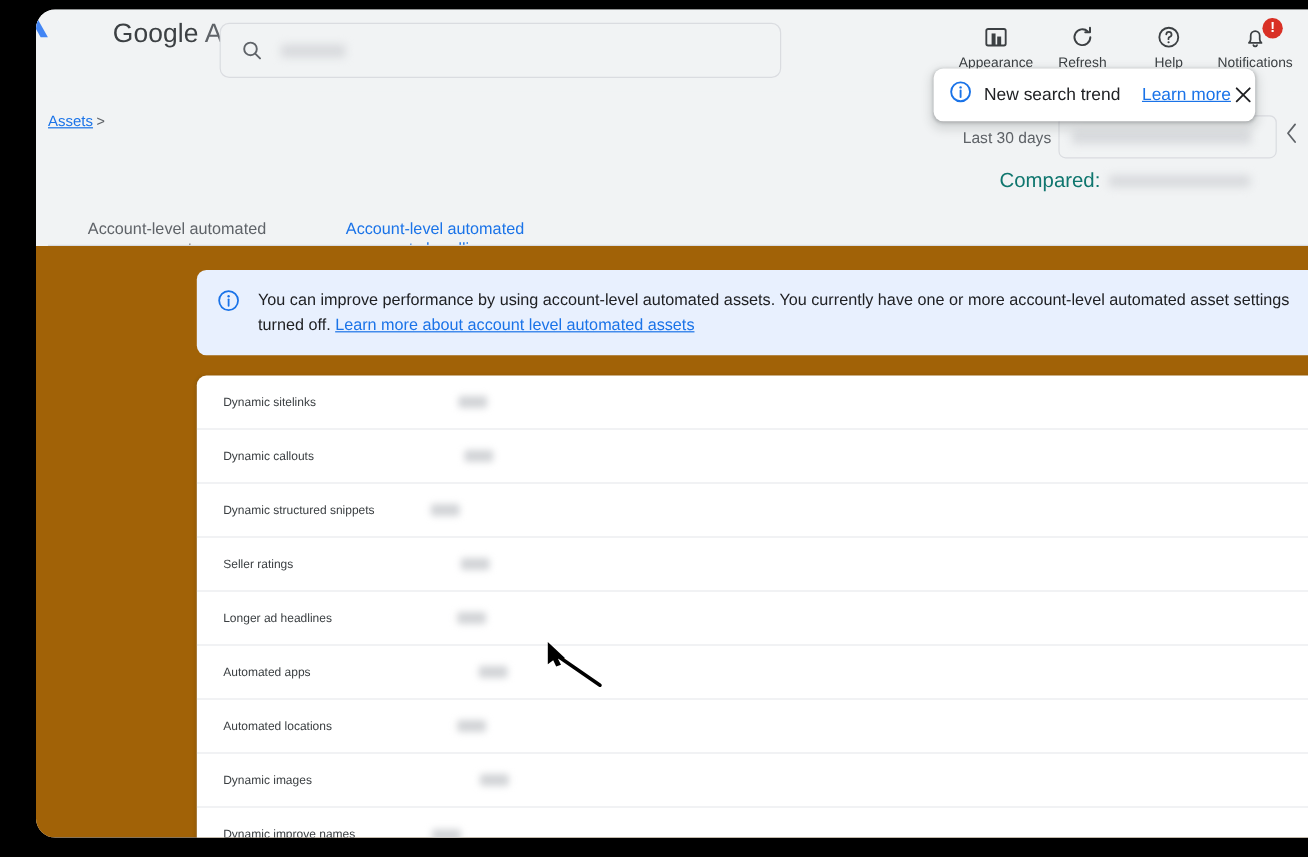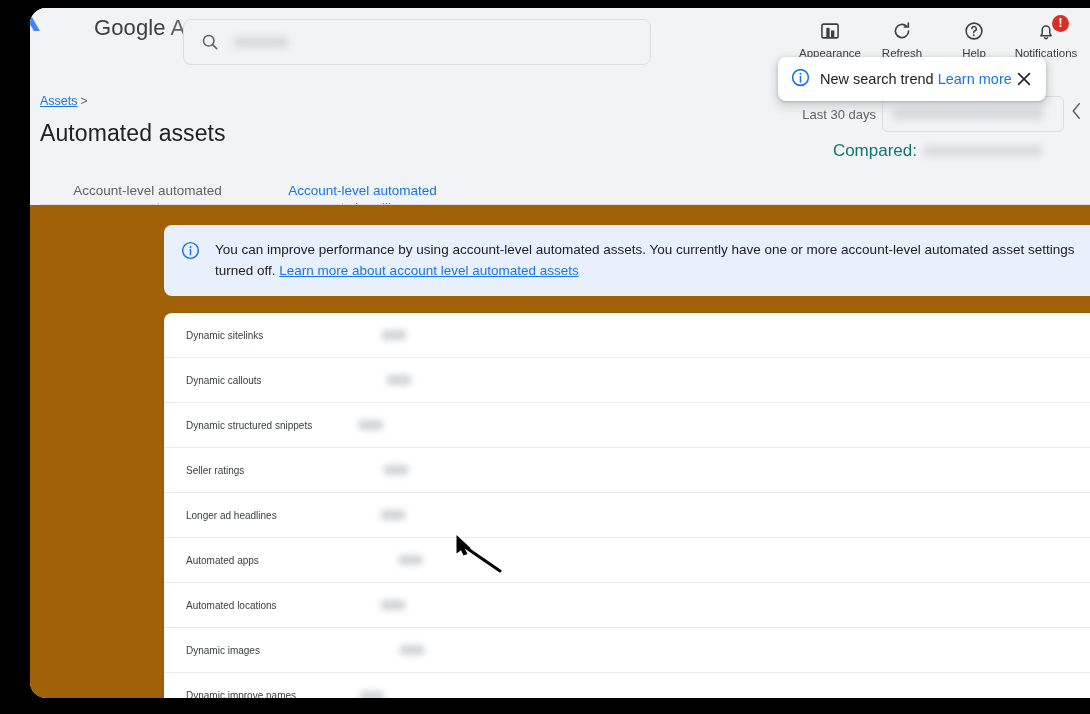--- a/index.html
+++ b/index.html
@@ -155,21 +155,22 @@
   }
   #toast .t-text {
     font-size: 14.5px;
     color: #202124;
     margin-left: 9px;
     white-space: nowrap;
   }
   #toast .t-link {
     font-size: 14.5px;
     color: #1a73e8;
-    margin-left: 4px;
+    text-decoration: underline;
+    margin-left: 18px;
     white-space: nowrap;
     cursor: pointer;
   }
   #toast .t-close {
     margin-left: auto;
     width: 20px; height: 20px;
     cursor: pointer;
   }
 
   
@@ -516,21 +517,20 @@
           <path d="M5.5 5.5 L18.5 18.5 M18.5 5.5 L5.5 18.5" stroke="#202124" stroke-width="1.9" stroke-linecap="round"></path>
         </svg>
       </span>
     </div>
 
     <div id="breadcrumb">
       <span class="crumb">Assets</span>
       <span class="sep">&gt;</span>
     </div>
 
-    <div id="page-title">Automated assets</div>
 
     <div id="tabs">
       <div class="tab">
         <span>Account-level automated assets</span>
       </div>
       <div class="tab active">
         <span>Account-level automated assets headlines</span>
       </div>
     </div>
     <div id="tab-divider"></div>

